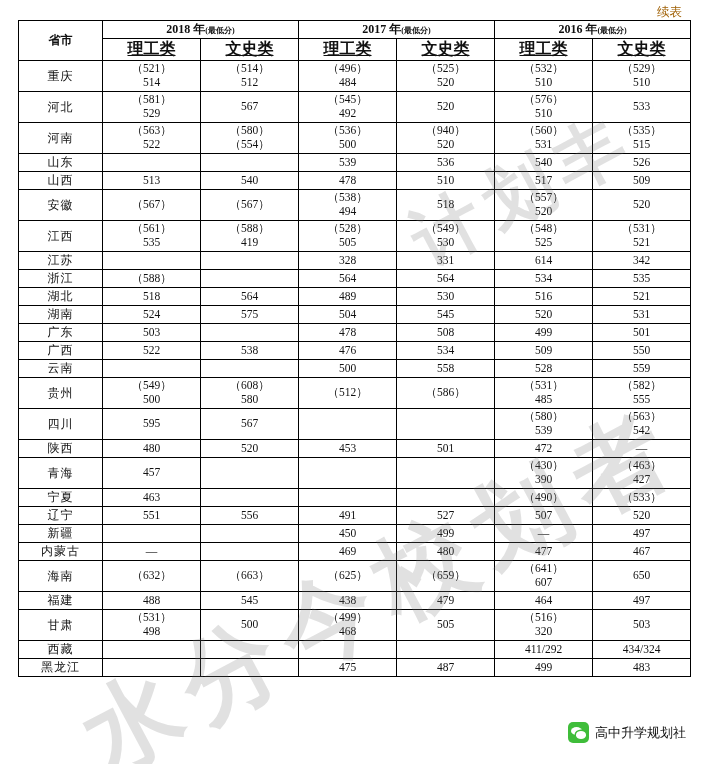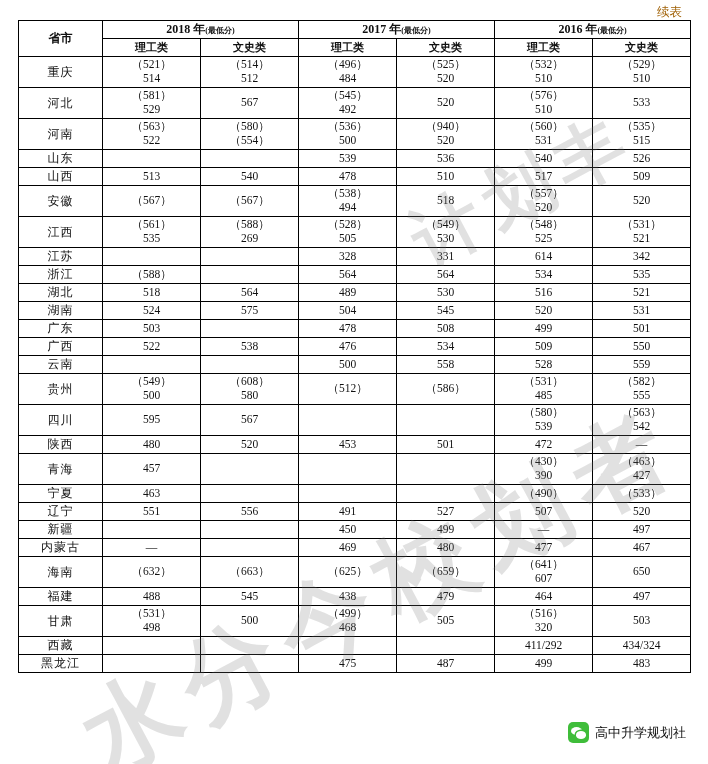--- a/index.html
+++ b/index.html
@@ -84,21 +84,22 @@
   .hdr-year {
     height: 17px;
     font-size: 12px;
   }
   .hdr-year .yr-sub {
     font-size: 8px;
     vertical-align: baseline;
   }
   .hdr-sub {
     height: 17px;
-    font-size: 11px;
+    font-size: 16px;
+    text-decoration: underline;
   }
   .col-prov { width: 84px; }
   .col-data { width: 98px; }
 
   td.prov {
     font-size: 12px;
     letter-spacing: 1px;
   }
   td.cell {
     line-height: 1.18;
@@ -355,21 +356,21 @@
           </td>
         </tr>
         <tr class="r2">
           <td class="prov">江西</td>
           <td class="cell">
             <span class="paren">（561）</span>
             <span class="plain">535</span>
           </td>
           <td class="cell">
             <span class="paren">（588）</span>
-            <span class="plain">269</span>
+            <span class="plain">419</span>
           </td>
           <td class="cell">
             <span class="paren">（528）</span>
             <span class="plain">505</span>
           </td>
           <td class="cell">
             <span class="paren">（549）</span>
             <span class="plain">530</span>
           </td>
           <td class="cell">

